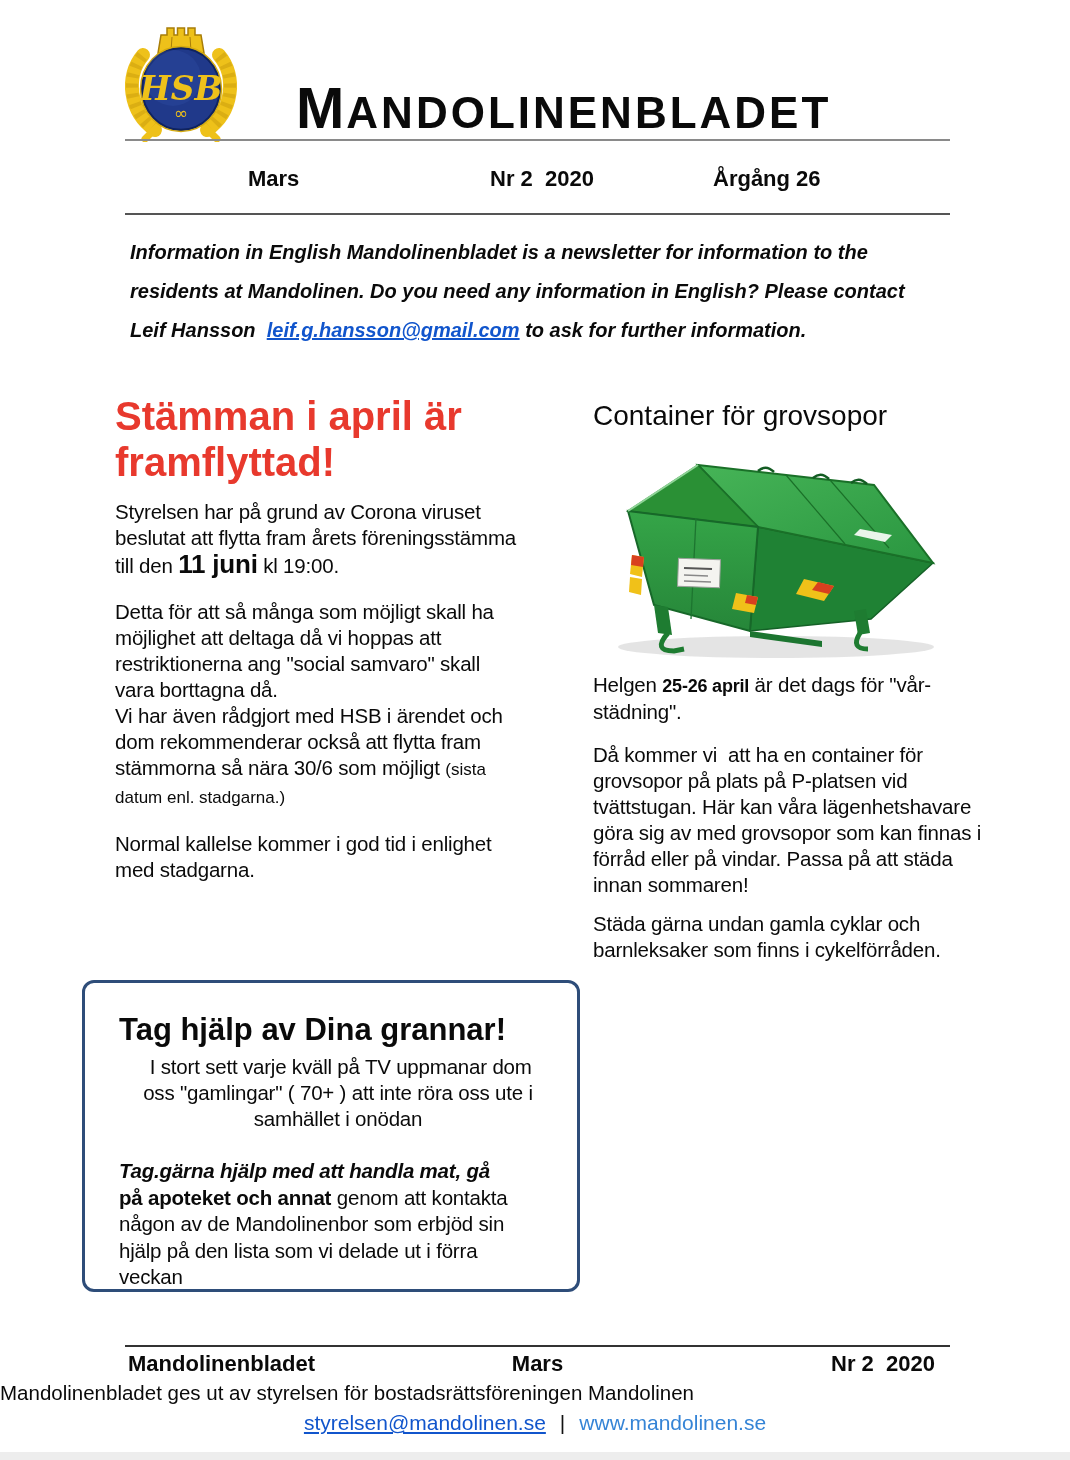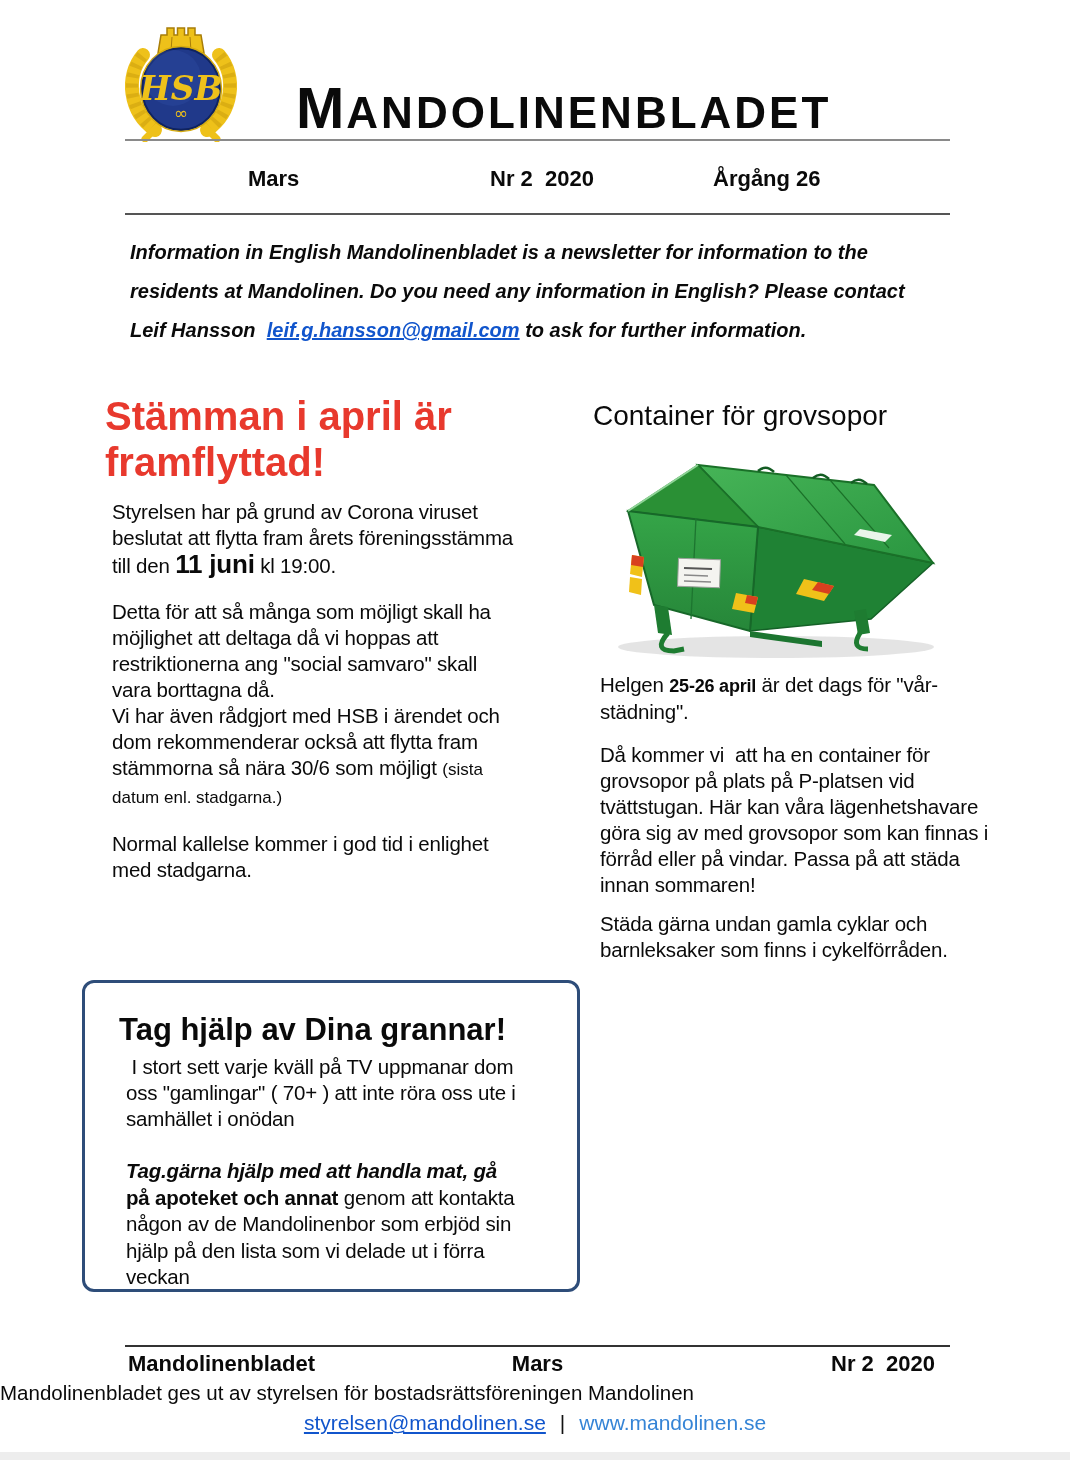--- a/index.html
+++ b/index.html
@@ -22,40 +22,40 @@
 
   .issue-row span{position:absolute; top:166px; font-size:22px; font-weight:bold; white-space:pre;}
   .issue-month{left:248px;}
   .issue-number{left:490px;}
   .issue-volume{left:713px;}
 
   .english{position:absolute; left:130px; top:233px; font-size:20px; font-weight:bold; font-style:italic; line-height:39px; white-space:pre;}
   .english a{color:var(--link-blue); text-decoration:underline;}
 
   
-  .col-left{position:absolute; left:105px; top:393px; width:488px;}
+  .col-left{position:absolute; left:115px; top:393px; width:488px;}
   .col-right{position:absolute; left:593px; top:398px; width:440px;}
   .headline-red{color:var(--accent-red); font-size:40px; line-height:46px; font-weight:bold; white-space:pre;}
   .headline-black{font-size:28px; line-height:36px; font-weight:normal; white-space:pre;}
-  .body-p{font-size:20.5px; line-height:26px; letter-spacing:-0.2px; white-space:pre;margin-left:7px;}
+  .body-p{font-size:20.5px; line-height:26px; letter-spacing:-0.2px; white-space:pre;}
   .col-left .p1{margin-top:14px;}
   .col-left .p2{margin-top:20px;}
   .col-left .p3{margin-top:20px;}
   .b-lg{font-weight:bold; font-size:26px;}
   .b-md{font-weight:bold; font-size:18px;}
   .small-note{font-size:17px; letter-spacing:0;}
   .container-figure{margin:13px 0 0 15px; width:330px; height:215px;}
   .col-right .p1{margin-top:6px;}
   .col-right .p2{margin-top:17px;}
   .col-right .p3{margin-top:13px;}
 
   
   .help-box{position:absolute; left:82px; top:980px; width:498px; height:312px; border:3px solid var(--box-border); border-radius:12px; padding:29px 20px 0 34px;}
   .help-box h2{font-size:31px; line-height:36px; font-weight:bold; white-space:pre;}
-  .help-box .p1{margin-top:6px;}
+  .help-box .p1{margin-top:6px;text-align:center;}
   .help-box .p2{margin-top:26px; line-height:26.5px;}
   .bi{font-weight:bold; font-style:italic;}
   .bold-seg{font-weight:bold;}
 
   
   .footer-row span{position:absolute; top:1351px; font-size:22px; font-weight:bold; white-space:pre;}
   .footer-name{left:128px;}
   .footer-month{left:125px; width:825px; text-align:center;}
   .footer-number{left:125px; width:810px; text-align:right;}
   .publisher{position:absolute; left:0; top:1381px; width:1070px; font-size:20.5px;}

